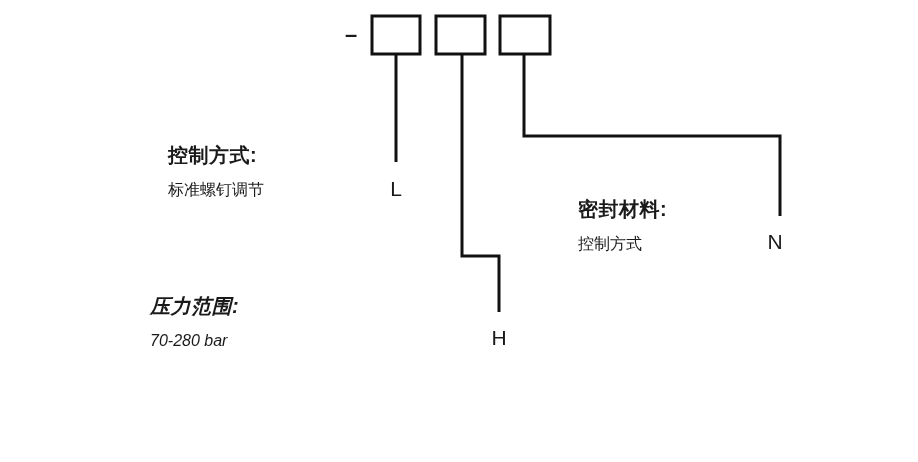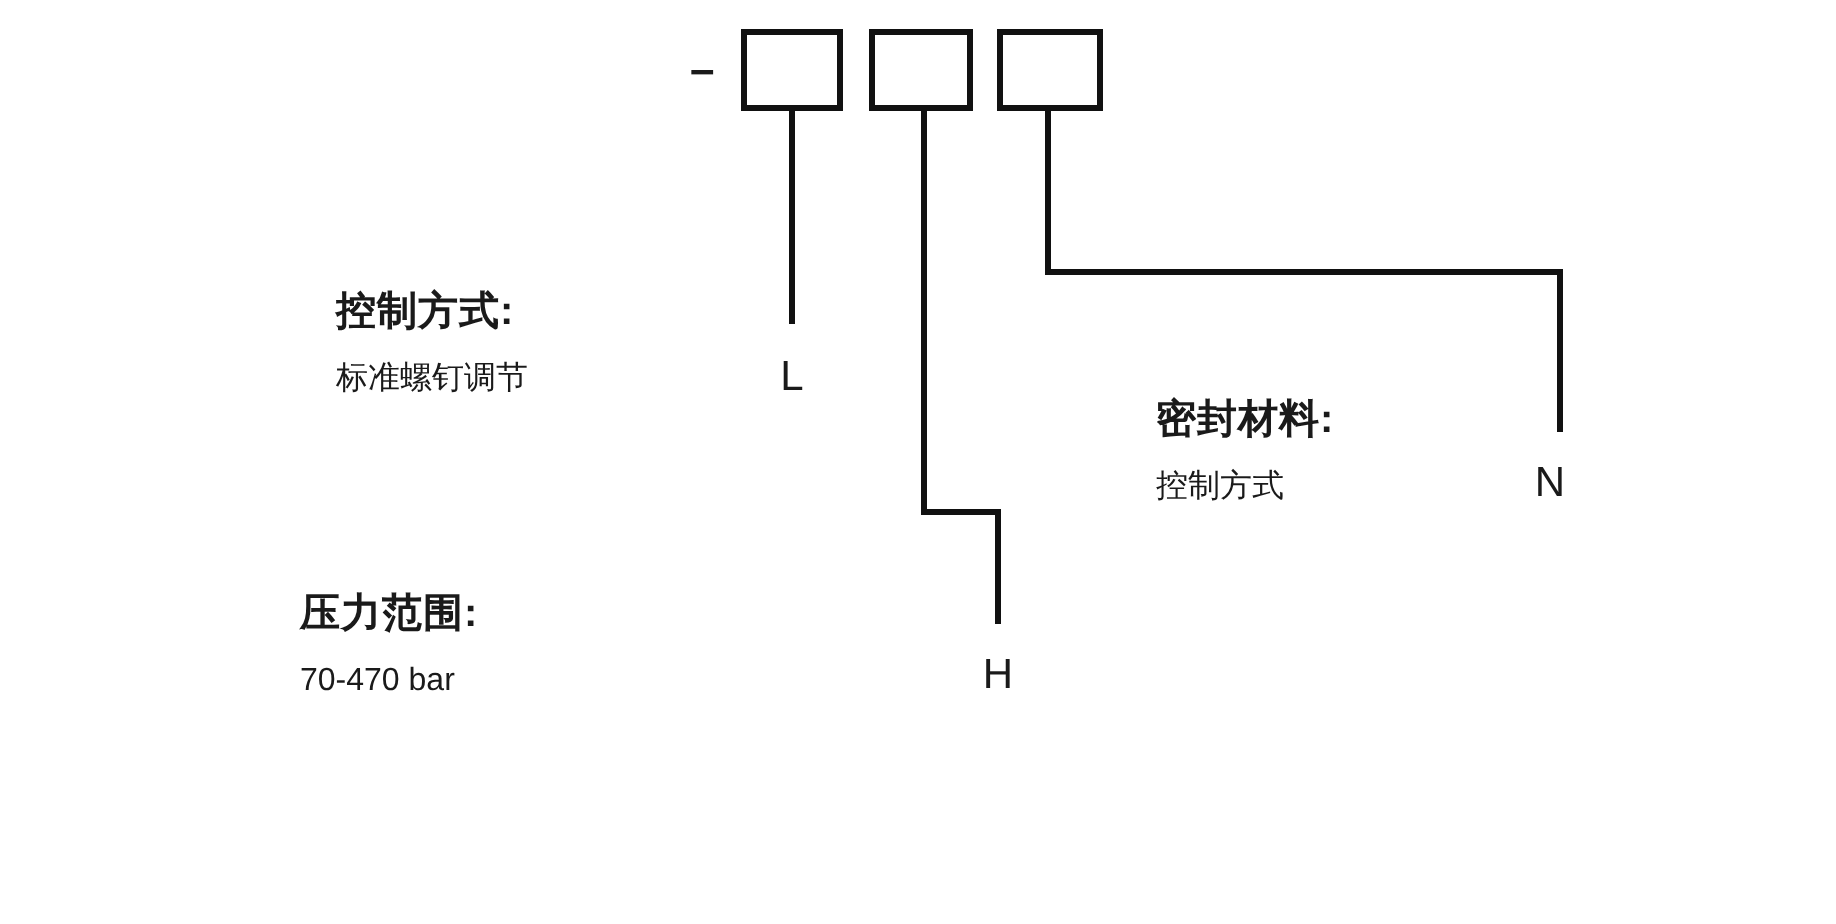--- a/index.html
+++ b/index.html
@@ -72,21 +72,21 @@
     white-space: nowrap;
   }
   .annotation-line {
     font-size: 16px;
     font-weight: normal;
     line-height: 1.55;
     white-space: nowrap;
   }
 
   #annotation-control  { left: 168px; top: 142px; }
-  #annotation-pressure { left: 150px; top: 293px; }
+  #annotation-pressure { left: 150px; top: 293px; font-style: italic; }
   #annotation-seal     { left: 578px; top: 196px; }
 </style>
 </head>
 <body>
 
 <div id="diagram-root">
 
   <svg id="line-layer" viewBox="0 0 918 462" xmlns="http://www.w3.org/2000/svg">
 
     <rect x="372" y="16" width="48" height="38" fill="#ffffff" stroke="#111111" stroke-width="3"></rect>
@@ -106,21 +106,21 @@
   <div class="code-letter" id="code-letter-2">H</div>
   <div class="code-letter" id="code-letter-3">N</div>
 
   <div class="annotation" id="annotation-control">
     <div class="annotation-title">控制方式:</div>
     <div class="annotation-line">标准螺钉调节</div>
   </div>
 
   <div class="annotation" id="annotation-pressure">
     <div class="annotation-title">压力范围:</div>
-    <div class="annotation-line">70-470 bar</div>
+    <div class="annotation-line">70-280 bar</div>
   </div>
 
   <div class="annotation" id="annotation-seal">
     <div class="annotation-title">密封材料:</div>
     <div class="annotation-line">控制方式</div>
   </div>
 
 </div>
 
 </body></html>

